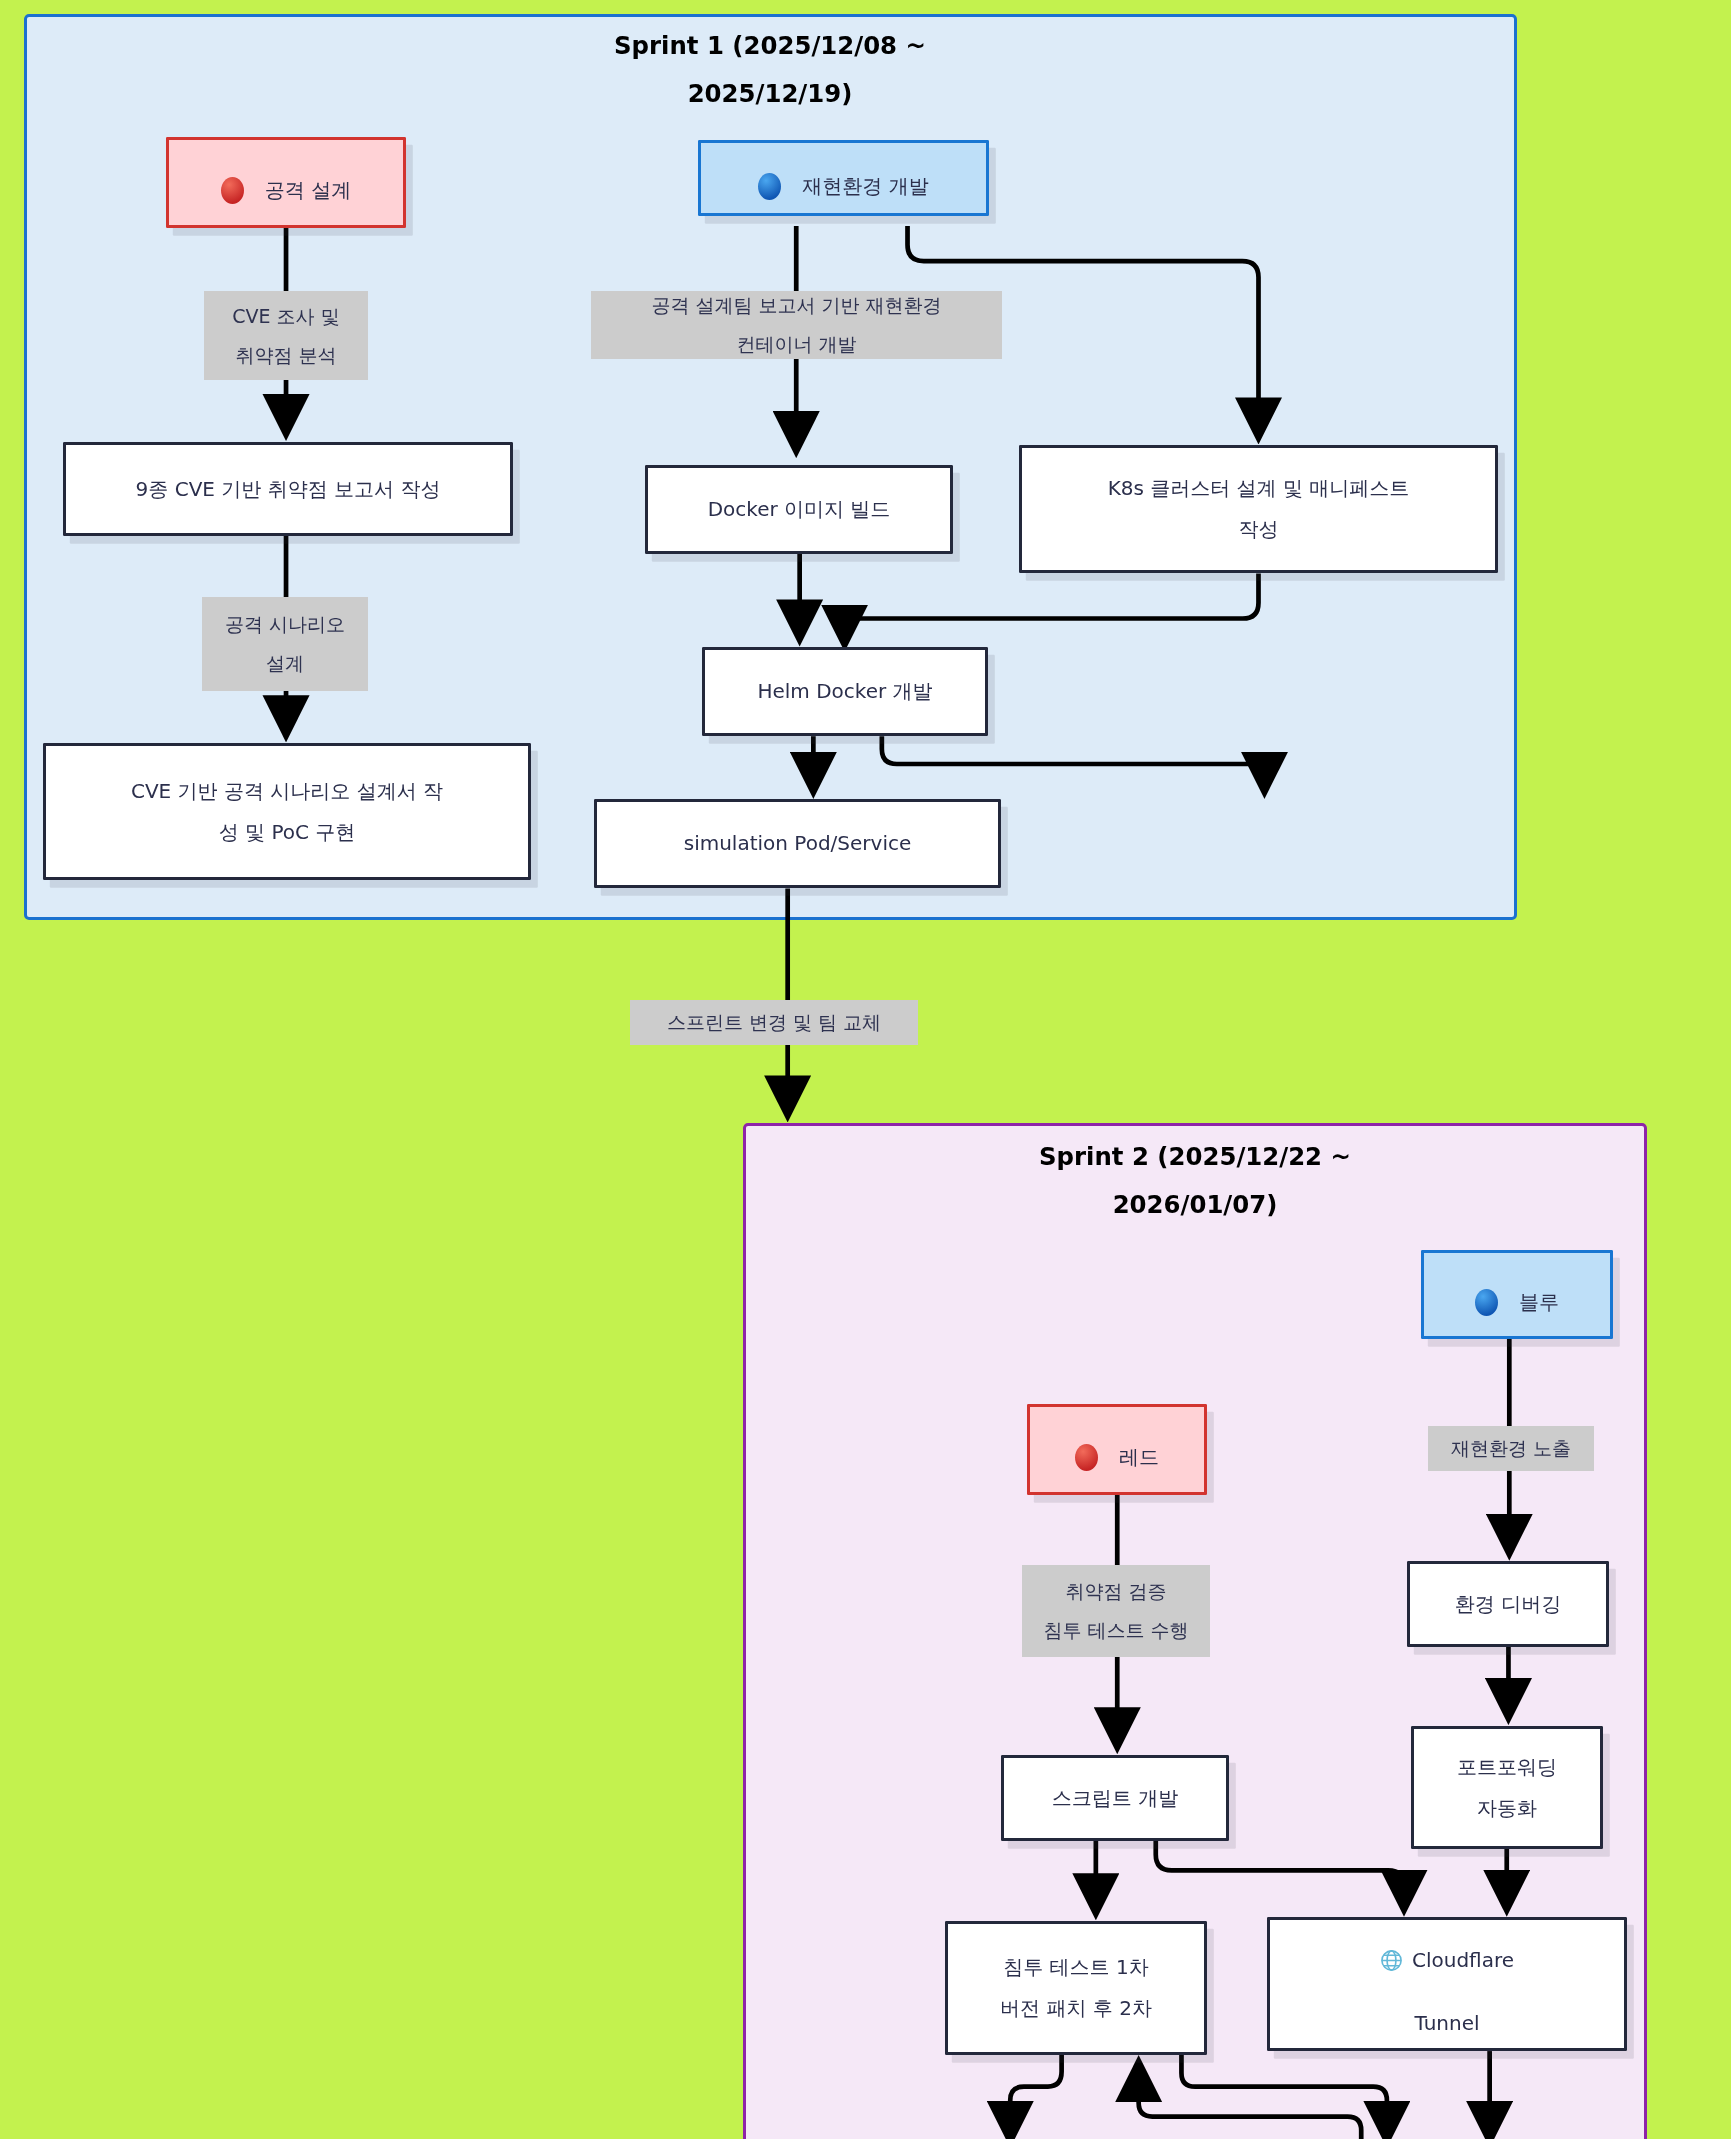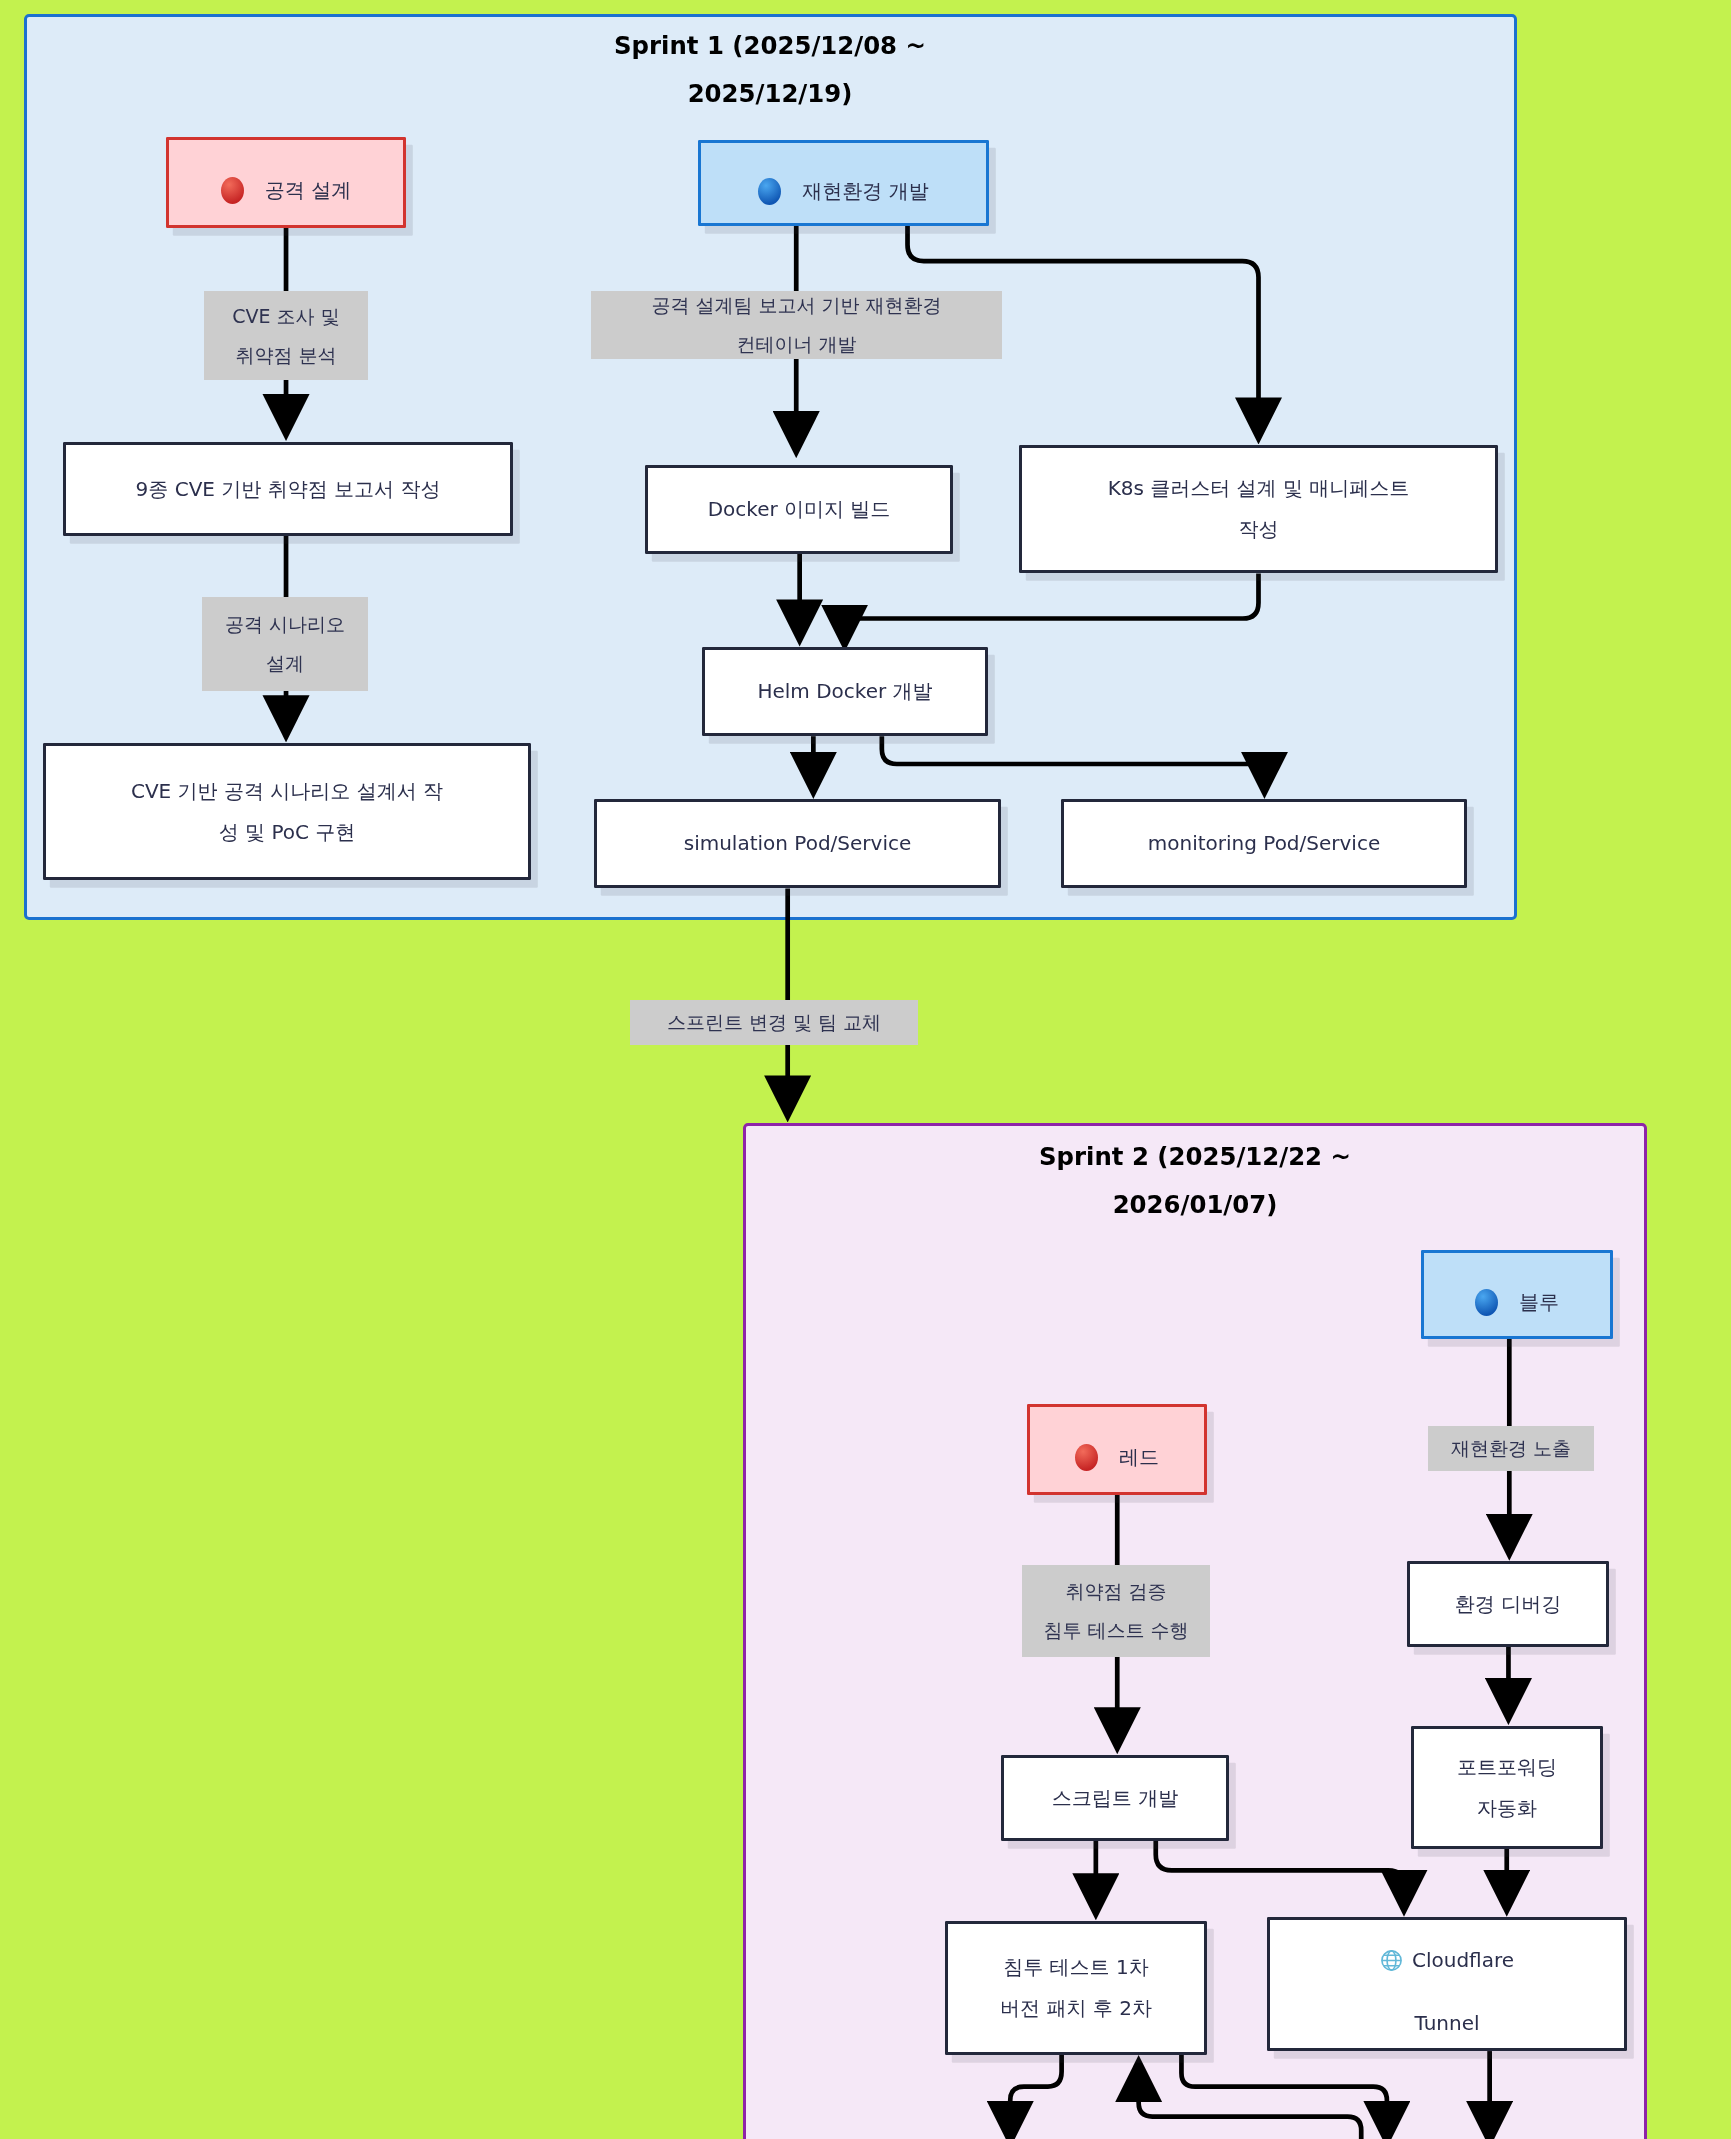--- a/index.html
+++ b/index.html
@@ -75,21 +75,21 @@
       <path marker-end="url(#arr)" d="M2368,5340 L2368,5413 Q2368,5448 2333,5448 L1575,5448 Q1540,5448 1540,5483 L1540,5800"></path>
       <path marker-end="url(#arr)" d="M3340,5340 L3340,5473 Q3340,5508 3305,5508 L2615,5508 Q2580,5508 2580,5543 L2580,5800"></path>
       <path marker-end="url(#arr)" d="M3432,5340 L3432,5800"></path>
     </g>
   </svg>
 
   <div class="node red" style="left:166px;top:137px;width:240px;height:91px;">
     <span class="iconrow"><span class="dot red-dot"></span><span>공격 설계</span></span>
   </div>
 
-  <div class="node blue" style="left:698px;top:140px;width:291px;height:86px;">
+  <div class="node blue" style="left:698px;top:140px;width:291px;height:76px;">
     <span class="iconrow"><span class="dot blue-dot"></span><span>재현환경 개발</span></span>
   </div>
 
   <div class="elabel" style="left:204px;top:291px;width:164px;height:89px;">CVE 조사 및
 취약점 분석</div>
 
   <div class="elabel" style="left:591px;top:291px;width:411px;height:68px;">공격 설계팀 보고서 기반 재현환경
 컨테이너 개발</div>
 
   <div class="node" style="left:63px;top:442px;width:450px;height:94px;">9종 CVE 기반 취약점 보고서 작성</div>
@@ -102,21 +102,20 @@
   <div class="elabel" style="left:202px;top:597px;width:166px;height:94px;">공격 시나리오
 설계</div>
 
   <div class="node" style="left:43px;top:743px;width:488px;height:137px;">CVE 기반 공격 시나리오 설계서 작
 성 및 PoC 구현</div>
 
   <div class="node" style="left:702px;top:647px;width:286px;height:89px;">Helm Docker 개발</div>
 
   <div class="node" style="left:594px;top:799px;width:407px;height:89px;">simulation Pod/Service</div>
 
-  <div class="node" style="left:1061px;top:799px;width:406px;height:89px;">monitoring Pod/Service</div>
 
   <div class="elabel" style="left:630px;top:1000px;width:288px;height:45px;">스프린트 변경 및 팀 교체</div>
 
   <div class="node blue" style="left:1421px;top:1250px;width:192px;height:89px;text-align:center;">
     <span class="iconrow"><span class="dot blue-dot"></span><span>블루</span></span>
   </div>
 
   <div class="node red" style="left:1027px;top:1404px;width:180px;height:91px;">
     <span class="iconrow"><span class="dot red-dot"></span><span>레드</span></span>
   </div>

